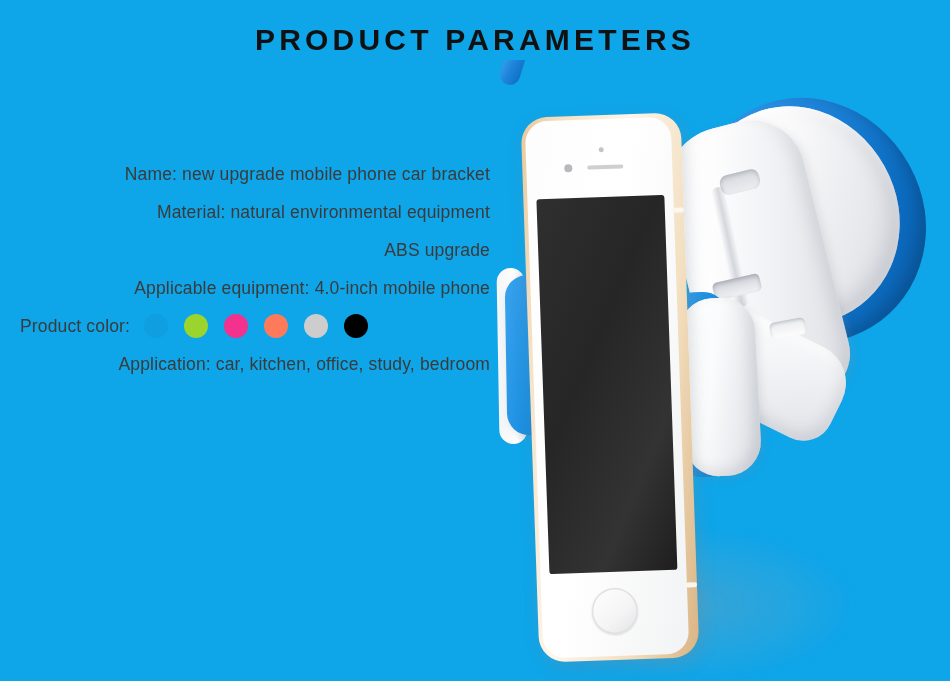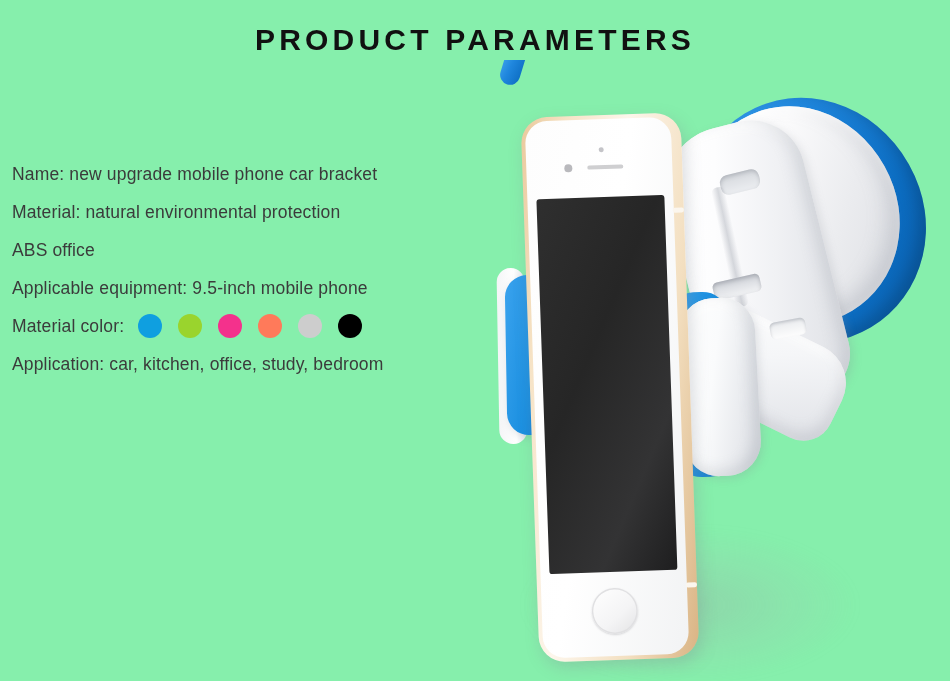--- a/index.html
+++ b/index.html
@@ -12,43 +12,44 @@
     background: #efefef;
     font-family: "Liberation Sans", sans-serif;
     overflow: hidden;
     position: relative;
   }
 
   .page {
     position: relative;
     width: 950px;
     height: 681px;
-    background: #86efac;
+    background: #0ea5e9;
   }
 
   
   .title {
     position: absolute;
     top: 23px;
     left: 0;
     width: 950px;
     text-align: center;
     font-size: 30px;
     font-weight: bold;
     letter-spacing: 4.2px;
     color: #111111;
     white-space: nowrap;
   }
 
   
   .specs {
     position: absolute;
-    left: 12px;
+    left: 20px;
     top: 155px;
     width: 470px;
+    text-align: right;
   }
   .spec-line {
     font-size: 17.5px;
     color: #3b3b3b;
     line-height: 38px;
     height: 38px;
     white-space: nowrap;
     letter-spacing: 0.15px;
   }
   .spec-line.with-swatches {
@@ -331,26 +332,26 @@
 </head>
 <body style="background: rgb(239, 239, 239);">
 
 <div class="page">
 
   <div class="title">PRODUCT PARAMETERS</div>
 
   <div class="specs">
 
     <div class="spec-line">Name: new upgrade mobile phone car bracket</div>
-    <div class="spec-line">Material: natural environmental protection</div>
-    <div class="spec-line">ABS office</div>
-    <div class="spec-line">Applicable equipment: 9.5-inch mobile phone</div>
+    <div class="spec-line">Material: natural environmental equipment</div>
+    <div class="spec-line">ABS upgrade</div>
+    <div class="spec-line">Applicable equipment: 4.0-inch mobile phone</div>
 
     <div class="spec-line with-swatches">
-      <span class="swatch-label">Material color:</span>
+      <span class="swatch-label">Product color:</span>
       <span class="swatches">
         <span class="swatch" style="background: rgb(15, 159, 224);"></span>
         <span class="swatch" style="background: rgb(154, 212, 45);"></span>
         <span class="swatch" style="background: rgb(244, 49, 140);"></span>
         <span class="swatch" style="background: rgb(255, 122, 90);"></span>
         <span class="swatch" style="background: rgb(205, 205, 205);"></span>
         <span class="swatch" style="background: rgb(0, 0, 0);"></span>
       </span>
     </div>
 

